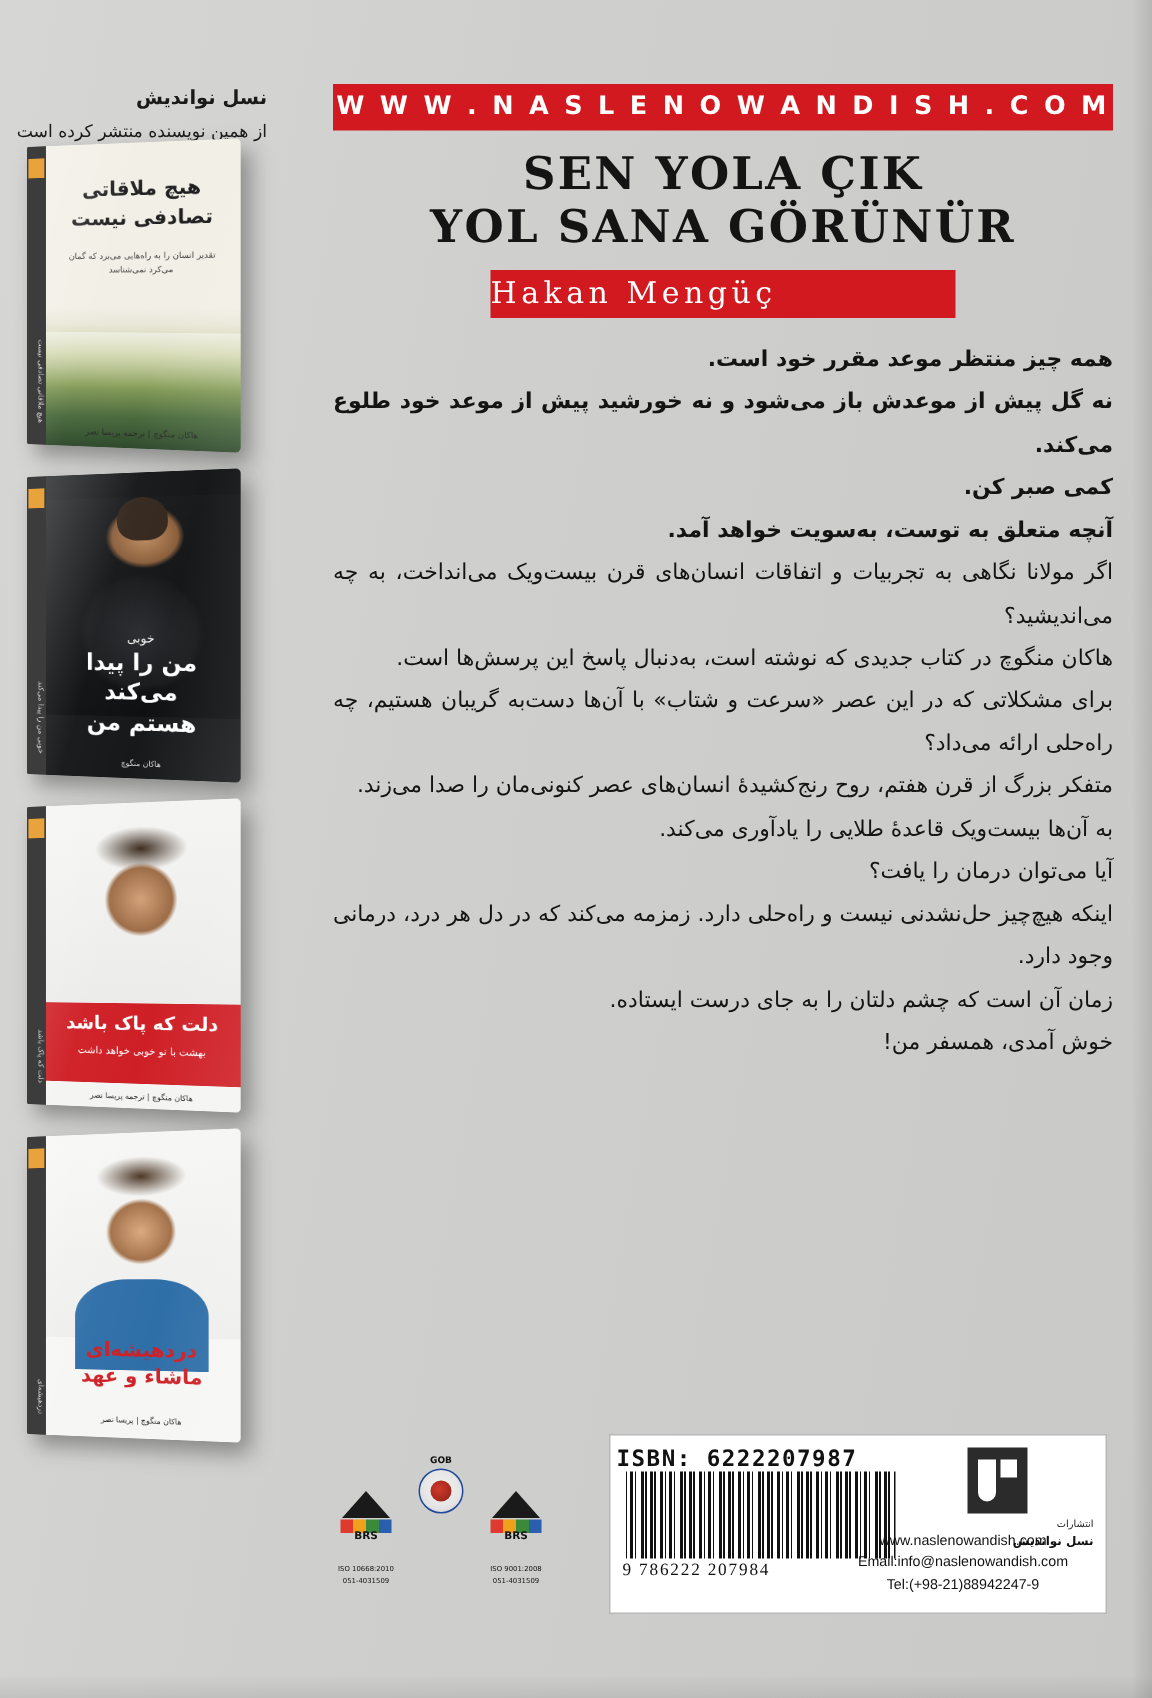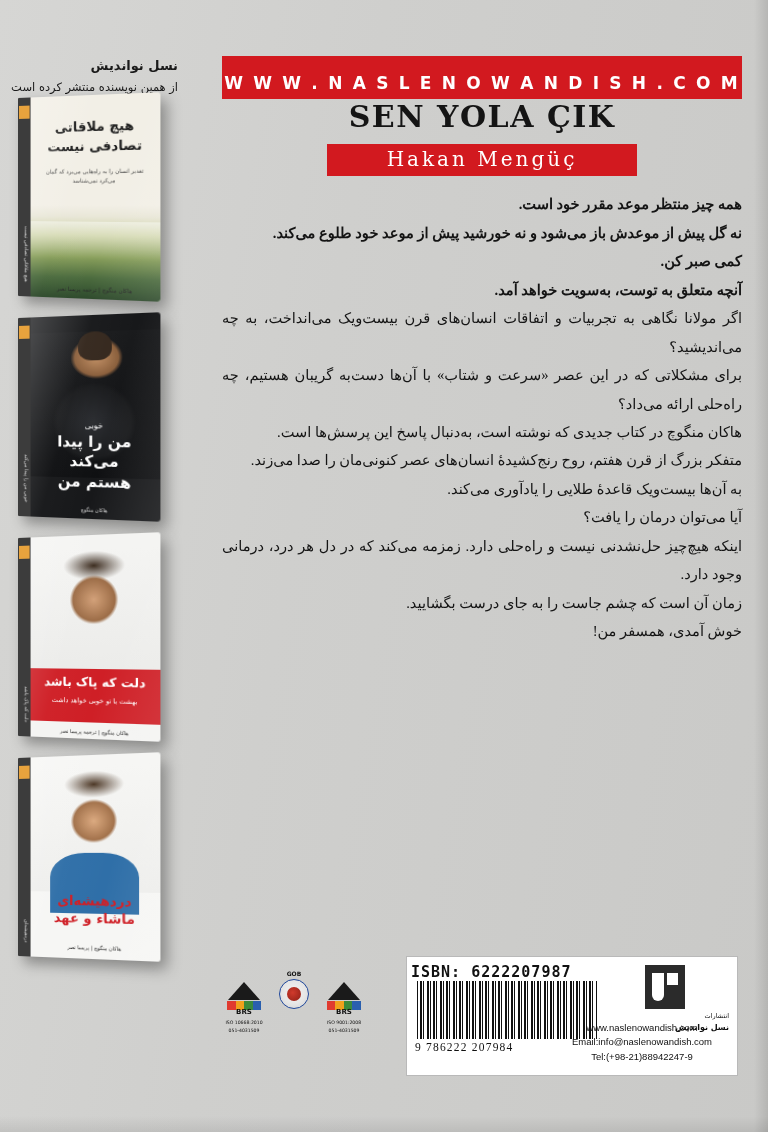--- a/index.html
+++ b/index.html
@@ -266,57 +266,58 @@
     right: 26px;
   }
   .url-bar {
     margin-top: 56px;
     background: #d2191f;
     color: #ffffff;
     text-align: center;
     font-size: 17px;
     letter-spacing: 2.2px;
     font-weight: bold;
-    padding: 17px 0 6px 0;
+    padding: 5px 0 6px 0;
     font-family: "DejaVu Sans", sans-serif;
   }
   .title-block {
     text-align: center;
+    margin-top: 12px;
   }
   .title-block .t1,
   .title-block .t2 {
     font-family: "DejaVu Serif", serif;
     font-size: 30px;
     font-weight: bold;
     letter-spacing: 1.5px;
     color: #141414;
     line-height: 1.18;
   }
   .author-bar {
     margin: 10px auto 0 auto;
     width: 310px;
     background: #d2191f;
     color: #fff;
-    text-align: center;
+    text-align: left;
     font-family: "DejaVu Serif", serif;
     font-size: 20px;
     letter-spacing: 3px;
     padding: 3px 0 5px 0;
   }
 
   .body-text {
     direction: rtl;
     text-align: justify;
     margin-top: 14px;
     font-family: "DejaVu Sans", sans-serif;
     font-size: 14.6px;
     line-height: 1.95;
     color: #141414;
   }
-  .body-text p { margin: 0; font-family: Liberation Serif, serif; }
+  .body-text p { margin: 0; }
   .body-text p.bold { font-weight: bold; }
 
   
   .bottom {
     position: absolute;
     left: 222px;
     right: 30px;
     bottom: 56px;
     height: 120px;
   }
@@ -416,21 +417,21 @@
     display: flex;
     gap: 6px;
     align-items: flex-start;
   }
   .cert {
     width: 44px;
     text-align: center;
   }
   .cert .mark {
     width: 40px; height: 34px;
-    margin: 4px auto;
+    margin: 16px auto;
     position: relative;
   }
   .cert .mark .tri {
     position: absolute;
     left: 50%; top: 0;
     transform: translateX(-50%);
     width: 0; height: 0;
     border-left: 16px solid transparent;
     border-right: 16px solid transparent;
     border-bottom: 18px solid #1a1a1a;
@@ -570,37 +571,38 @@
       </div>
 
     </div>
   </div>
 
   <div class="main">
     <div class="url-bar">W W W . N A S L E N O W A N D I S H . C O M</div>
 
     <div class="title-block">
       <div class="t1">SEN YOLA ÇIK</div>
+      <div class="t2">YOL SANA GÖRÜNÜR</div>
     </div>
 
     <div class="author-bar">Hakan Mengüç</div>
 
     <div class="body-text">
       <p class="bold">همه چیز منتظر موعد مقرر خود است.</p>
       <p class="bold">نه گل پیش از موعدش باز می‌شود و نه خورشید پیش از موعد خود طلوع می‌کند.</p>
       <p class="bold">کمی صبر کن.</p>
       <p class="bold">آنچه متعلق به توست، به‌سویت خواهد آمد.</p>
       <p>اگر مولانا نگاهی به تجربیات و اتفاقات انسان‌های قرن بیست‌ویک می‌انداخت، به چه می‌اندیشید؟</p>
+      <p>هاکان منگوچ در کتاب جدیدی که نوشته است، به‌دنبال پاسخ این پرسش‌ها است.</p>
       <p>برای مشکلاتی که در این عصر «سرعت و شتاب» با آن‌ها دست‌به گریبان هستیم، چه راه‌حلی ارائه می‌داد؟</p>
-      <p>هاکان منگوچ در کتاب جدیدی که نوشته است، به‌دنبال پاسخ این پرسش‌ها است.</p>
       <p>متفکر بزرگ از قرن هفتم، روح رنج‌کشیدهٔ انسان‌های عصر کنونی‌مان را صدا می‌زند.</p>
       <p>به آن‌ها بیست‌ویک قاعدهٔ طلایی را یادآوری می‌کند.</p>
       <p>آیا می‌توان درمان را یافت؟</p>
       <p>اینکه هیچ‌چیز حل‌نشدنی نیست و راه‌حلی دارد. زمزمه می‌کند که در دل هر درد، درمانی وجود دارد.</p>
-      <p>زمان آن است که چشم جاست را به جای درست بگشایید.</p>
+      <p>زمان آن است که چشم دلتان را به جای درست ایستاده.</p>
       <p>خوش آمدی، همسفر من!</p>
     </div>
   </div>
 
   <div class="bottom">
 
     <div class="cert-row">
       <div class="cert">
         <div class="mark">
           <div class="tri"></div>

